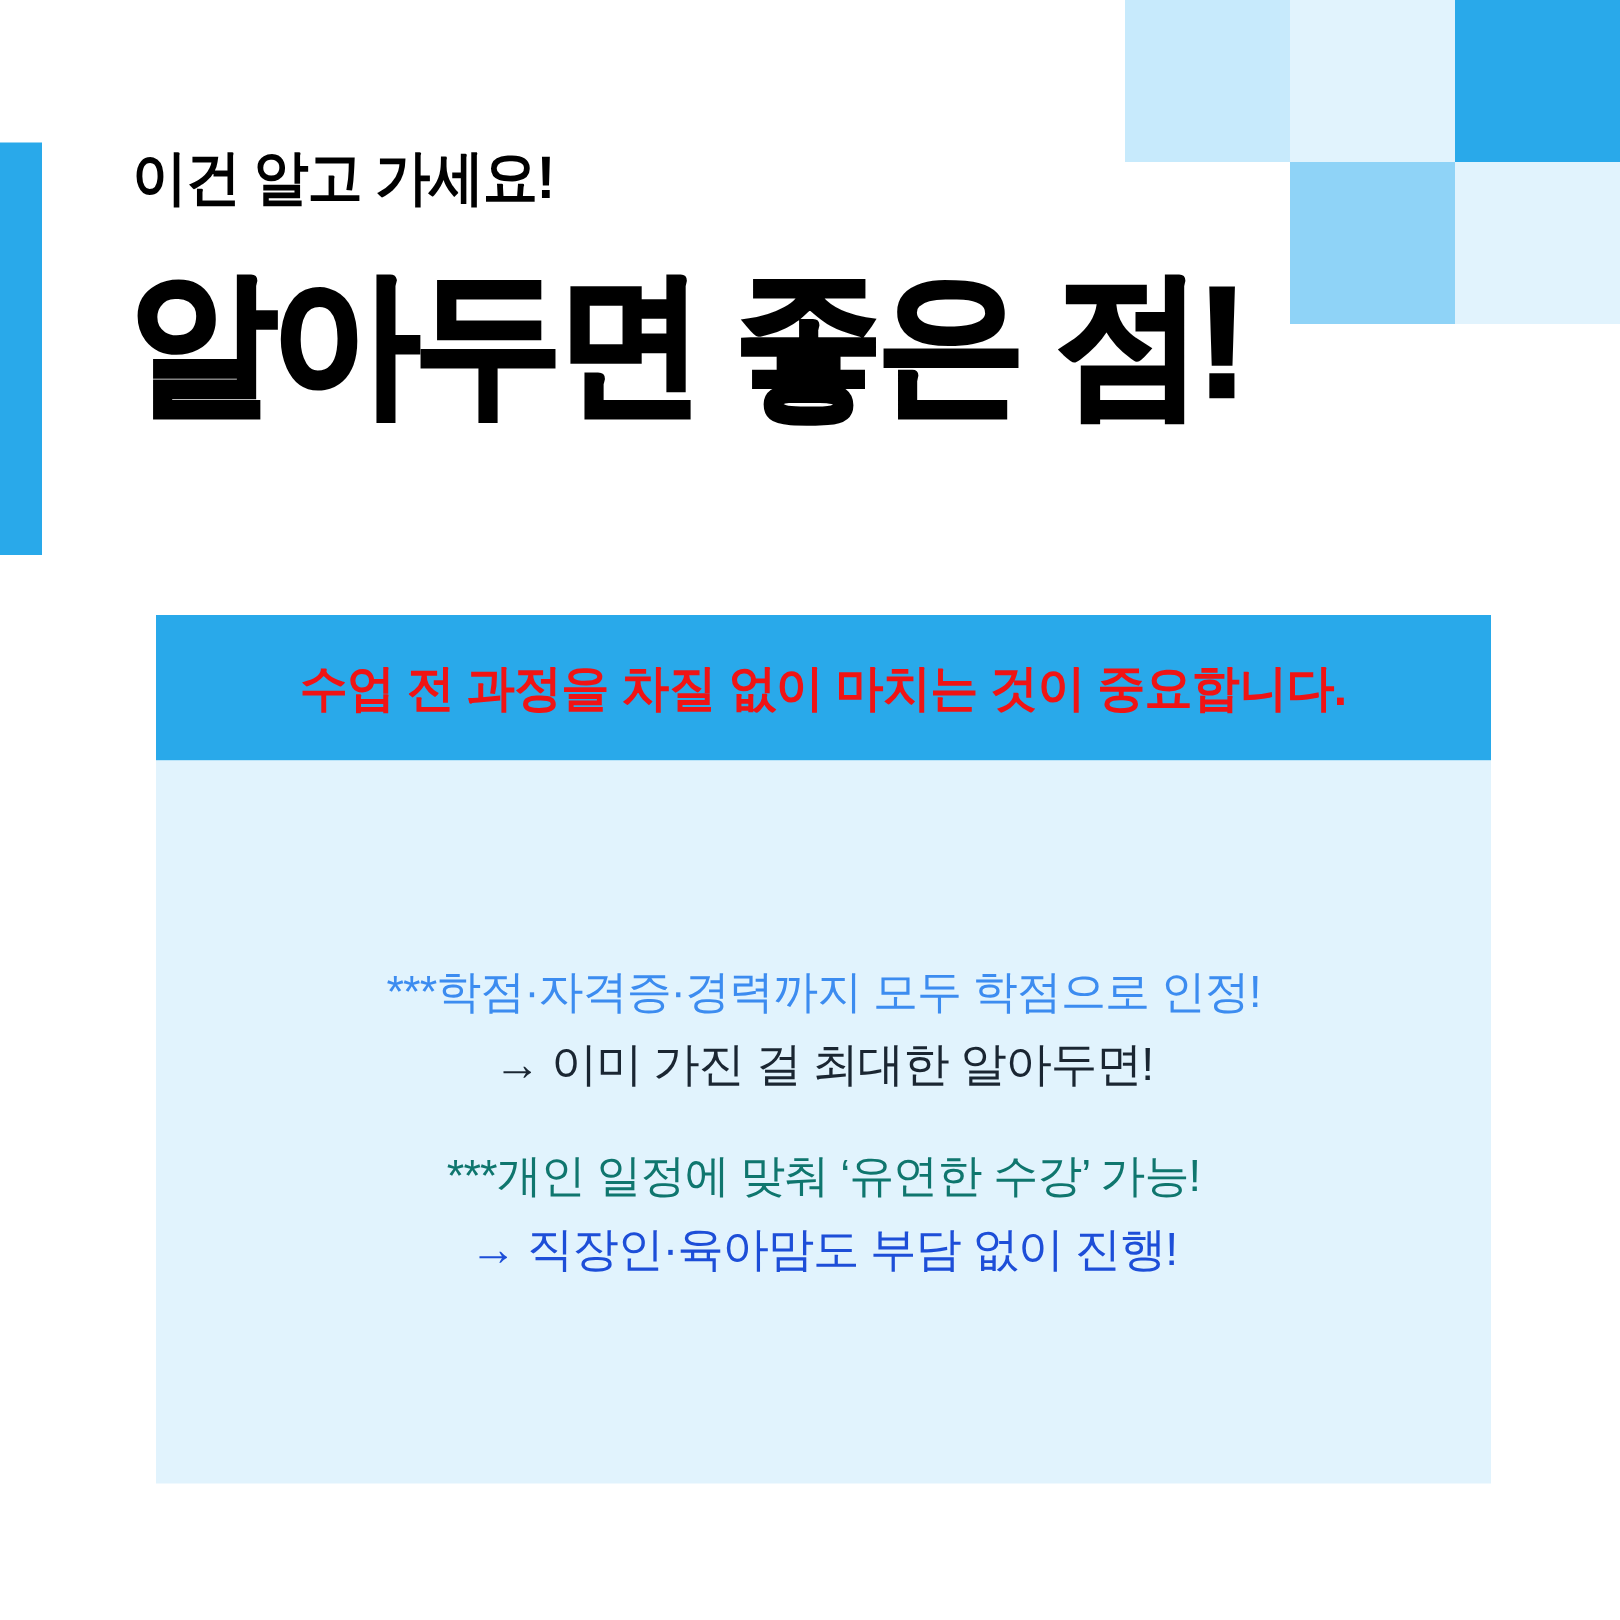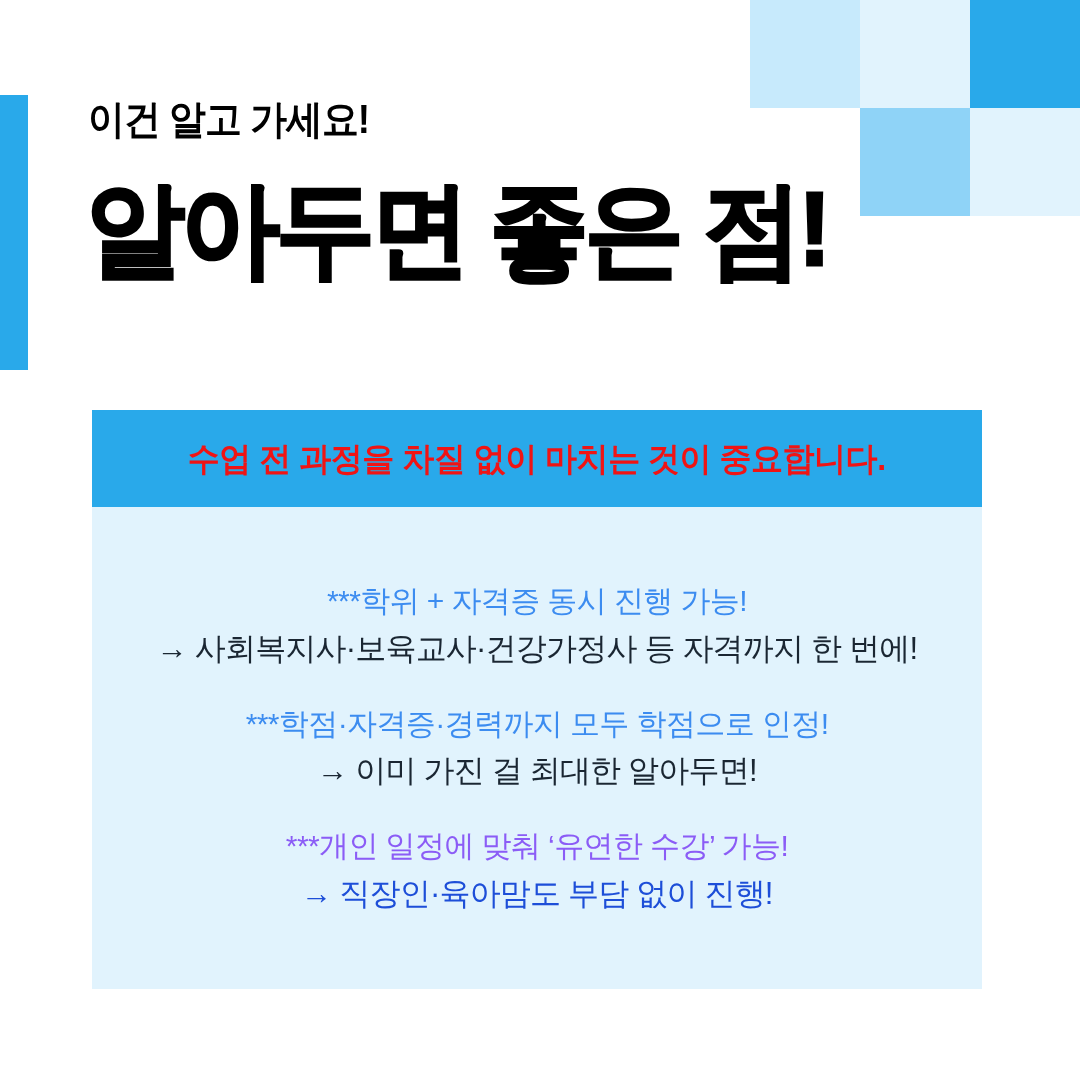--- a/index.html
+++ b/index.html
@@ -74,21 +74,21 @@
     line-height: 1.18;
     white-space: nowrap;
     transform: scaleX(0.95);
     transform-origin: left top;
     -webkit-text-stroke: 3px #000000;
   }
 
   
   .card {
     position: absolute;
-    left: 92px;
+    left: 104px;
     top: 410px;
     width: 890px;
     height: 579px;
   }
   .card-banner {
     height: 97px;
     display: flex;
     align-items: center;
     justify-content: center;
   }
@@ -150,31 +150,27 @@
 
   <p class="eyebrow" style="color: rgb(0, 0, 0);">이건 알고 가세요!</p>
   <h1 class="headline" style="color: rgb(0, 0, 0); -webkit-text-stroke: 3px rgb(0, 0, 0);">알아두면 좋은 점!</h1>
 
   <section class="card">
     <div class="card-banner" style="background: rgb(41, 169, 234);">
       <p class="card-banner-text" style="color: rgb(240, 20, 20);">수업 전 과정을 차질 없이 마치는 것이 중요합니다.</p>
     </div>
     <div class="card-body" style="background: rgb(225, 243, 253);">
 
-      <div class="benefit-block">
-        <p class="benefit-title" style="color: rgb(60, 140, 240);">***학위 + 자격증 동시 진행 가능!</p>
-        <p class="benefit-detail" style="color: rgb(26, 38, 50);">→ 사회복지사·보육교사·건강가정사 등 자격까지 한 번에!</p>
-      </div>
 
       <div class="benefit-block">
         <p class="benefit-title" style="color: rgb(60, 140, 240);">***학점·자격증·경력까지 모두 학점으로 인정!</p>
         <p class="benefit-detail" style="color: rgb(26, 38, 50);">→ 이미 가진 걸 최대한 알아두면!</p>
       </div>
 
       <div class="benefit-block">
-        <p class="benefit-title" style="color: #8b5cf6;">***개인 일정에 맞춰 ‘유연한 수강’ 가능!</p>
+        <p class="benefit-title" style="color: #0f766e;">***개인 일정에 맞춰 ‘유연한 수강’ 가능!</p>
         <p class="benefit-detail" style="color: #1d4ed8;">→ 직장인·육아맘도 부담 없이 진행!</p>
       </div>
 
     </div>
   </section>
 
 </div>
 
 </body></html>

